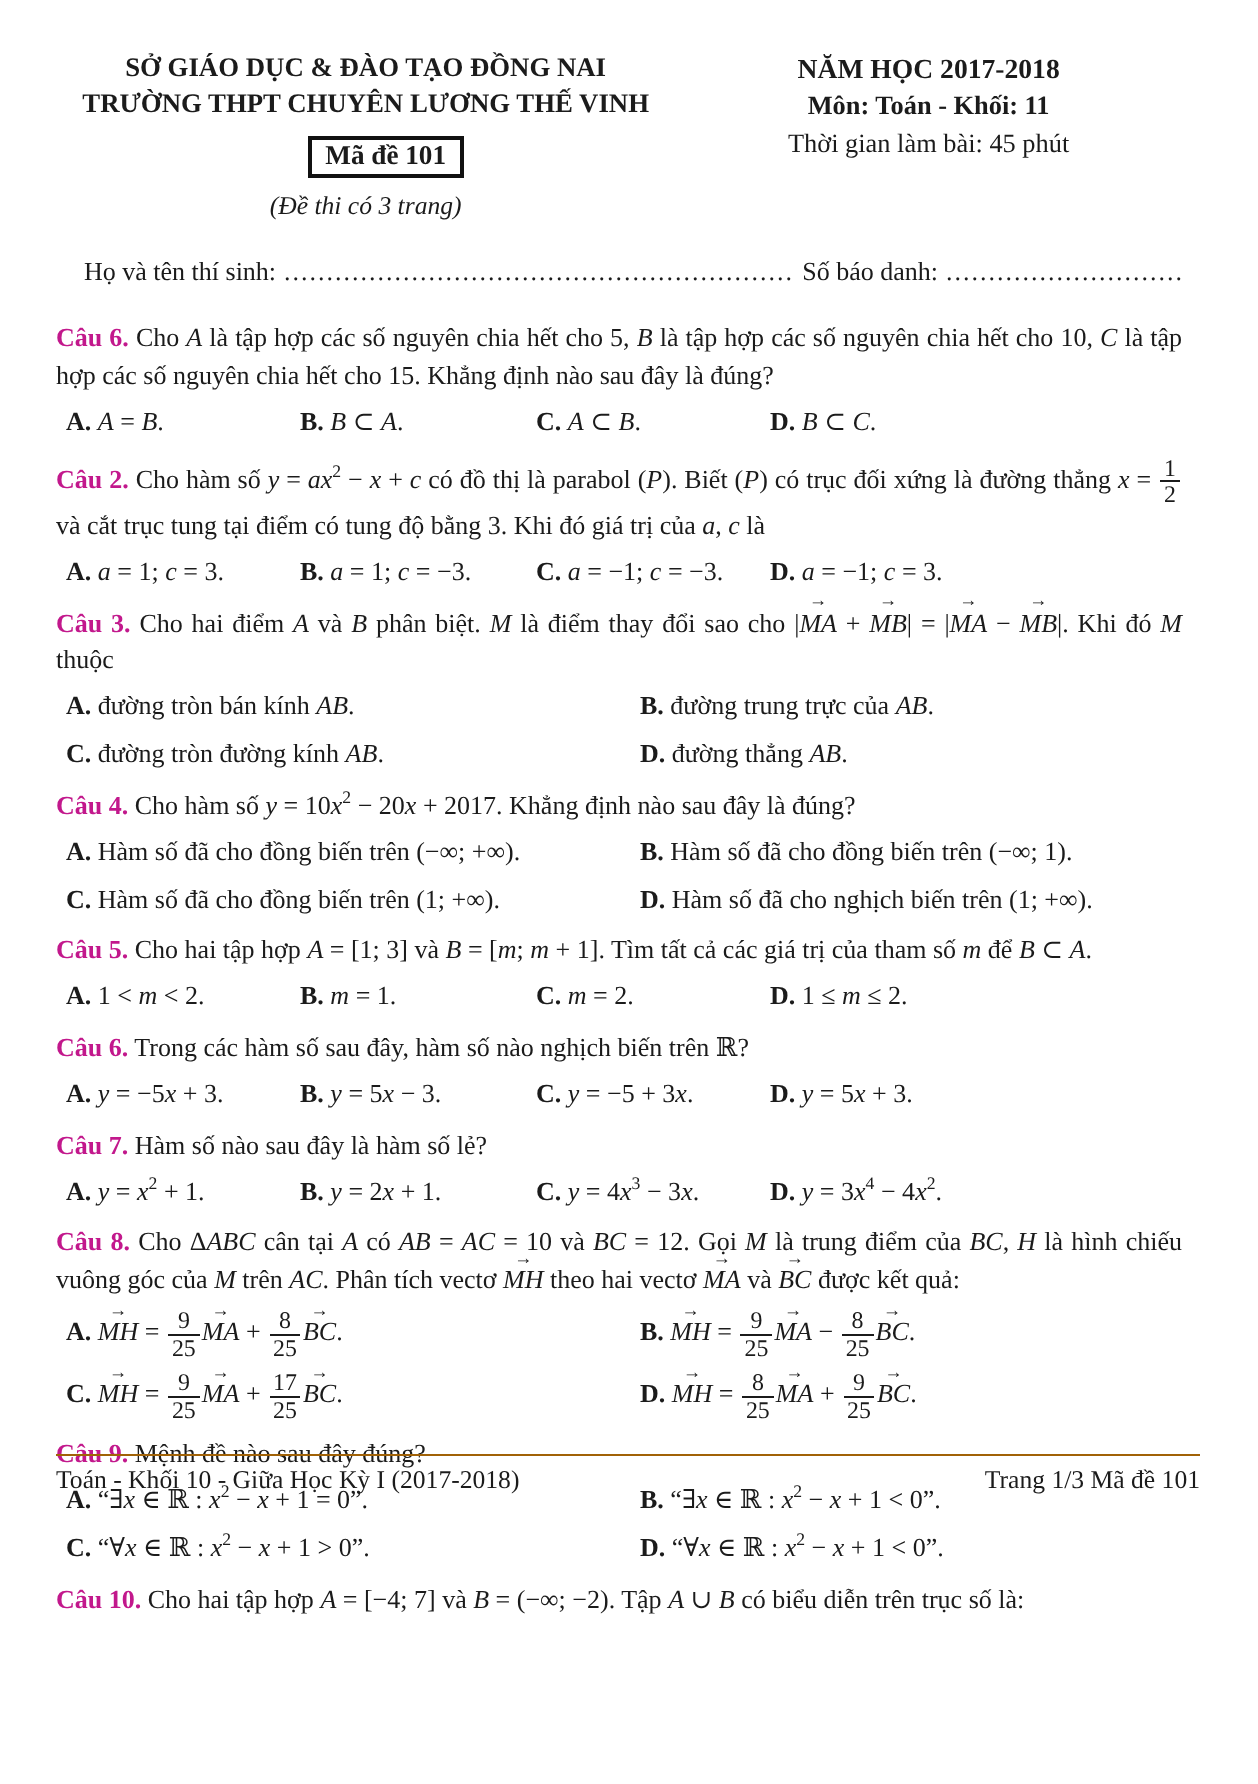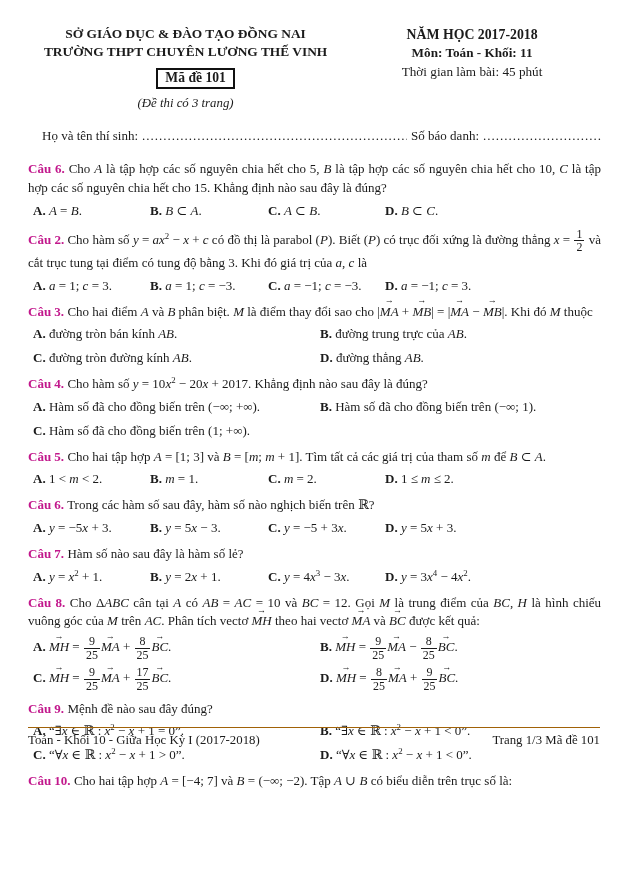--- a/index.html
+++ b/index.html
@@ -5,21 +5,21 @@
   :root { --q-color: #c2188c; --ink: #1b1b1b; }
   * { box-sizing: border-box; }
   html, body { margin: 0; padding: 0; }
   body {
     width: 629px; height: 892px;
     background: #ffffff;
     font-family: "Liberation Serif", "DejaVu Serif", serif;
     font-size: 13px; color: var(--ink);
     overflow: hidden;
   }
-  .page { position: relative; width: 629px; height: 756px; padding: 25px 28px 0 28px; }
+  .page { position: relative; width: 629px; height: 756px; padding: 25px 38px 0 28px; }
 
   
   .hdr { display: flex; width: 100%; }
   .hdr-left { width: 55%; text-align: center; }
   .hdr-right { width: 45%; text-align: center; }
   .hdr-left .l1, .hdr-left .l2 { font-weight: bold; font-size: 13.4px; line-height: 1.35; }
   .code-box {
     display: inline-block; margin-top: 7px;
     border: 2px solid #111; padding: 0px 7px 1px 7px;
     font-weight: bold; font-size: 13.6px; margin-left: 20px;
@@ -164,20 +164,23 @@
   </div>
 
   <div class="option">
     <span class="opt-label">B.</span> <span class="opt-text">Hàm số đã cho đồng biến trên (−∞; 1).</span>
   </div>
 
   <div class="option">
     <span class="opt-label">C.</span> <span class="opt-text">Hàm số đã cho đồng biến trên (1; +∞).</span>
   </div>
 
+  <div class="option">
+    <span class="opt-label">D.</span> <span class="opt-text">Hàm số đã cho nghịch biến trên (1; +∞).</span>
+  </div>
 </div>
   </div>
 
   <div class="question">
     <p class="q-text"><span class="q-num">Câu 5.</span> <span class="q-body">Cho hai tập hợp <i>A</i> = [1; 3] và <i>B</i> = [<i>m</i>; <i>m</i> + 1]. Tìm tất cả các giá trị của tham số <i>m</i> để <i>B</i> ⊂ <i>A</i>.</span></p>
     <div class="options cols4">
   <div class="option">
     <span class="opt-label">A.</span> <span class="opt-text">1 &lt; <i>m</i> &lt; 2.</span>
   </div>
 

